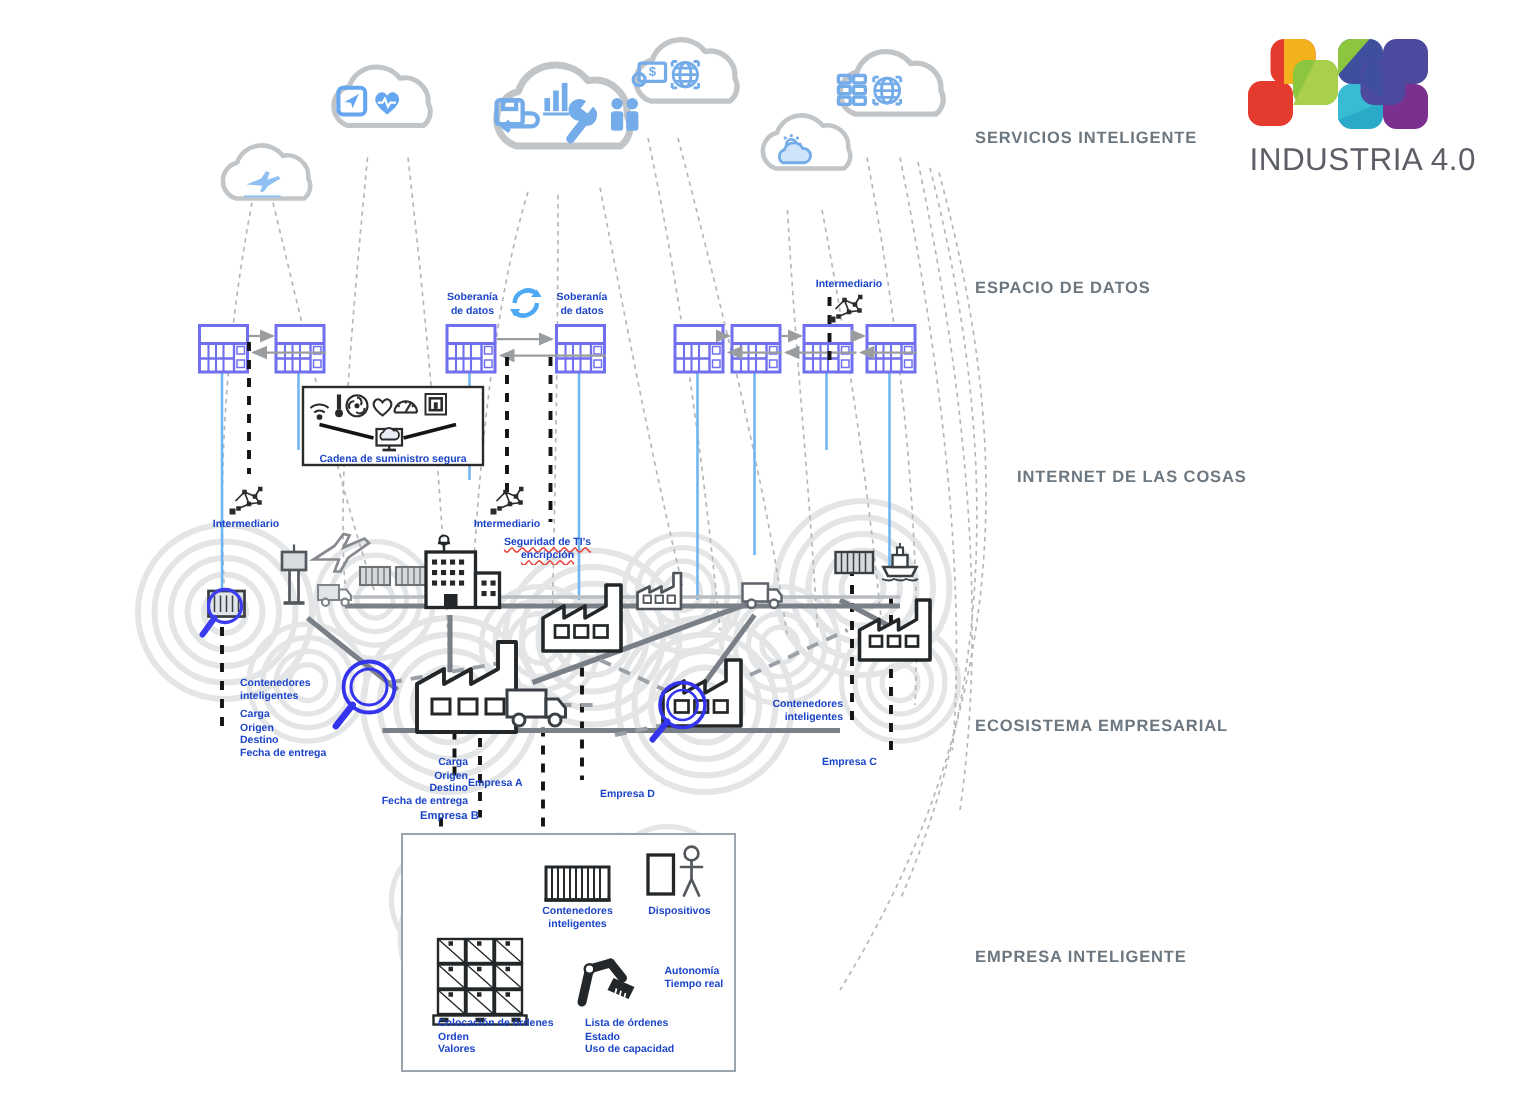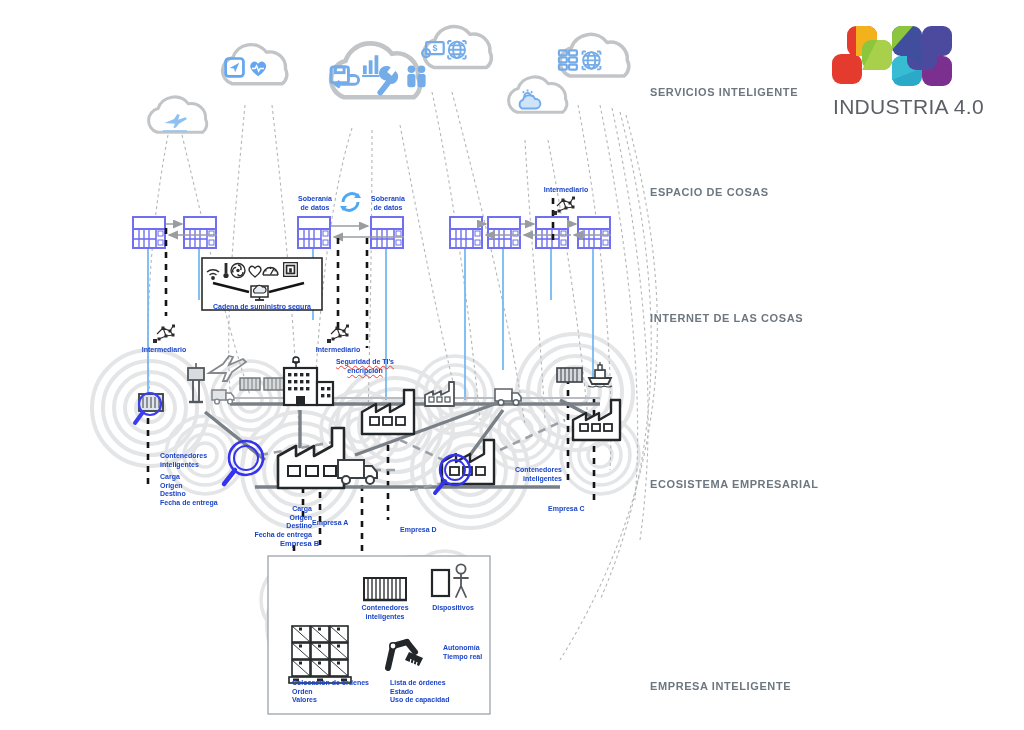--- a/index.html
+++ b/index.html
@@ -611,24 +611,24 @@
       <path d="M22,6 L30,16" stroke="#232729" stroke-width="6" stroke-linecap="round" fill="none"></path>
       <path d="M24,16 L38,22 L34,30 L20,24 z" fill="#232729"></path>
       <g stroke="#fff" stroke-width="1.2">
           <path d="M26,23 L25,27 M29,24.5 L28,28.5 M32,26 L31,30"></path>
         </g>
       <circle cx="8" cy="10" r="3.2" fill="#fff" stroke="#232729" stroke-width="1.6"></circle>
     </g>
   </svg>
 
   <div class="lbl" style="left:650px;top:86px;">SERVICIOS INTELIGENTE</div>
-  <div class="lbl" style="left:650px;top:186px;">ESPACIO DE COSAS</div>
-  <div class="lbl" style="left:650px;top:312px;">INTERNET DE LAS COSAS</div>
+  <div class="lbl" style="left:650px;top:186px;">ESPACIO DE DATOS</div>
+  <div class="lbl" style="left:678px;top:312px;">INTERNET DE LAS COSAS</div>
   <div class="lbl" style="left:650px;top:440px;margin-top:38px;">ECOSISTEMA EMPRESARIAL</div>
-  <div class="lbl" style="left:650px;top:632px;margin-top:48px;">EMPRESA INTELIGENTE</div>
+  <div class="lbl" style="left:650px;top:632px;">EMPRESA INTELIGENTE</div>
 
   <div class="blue c" style="left:285px;top:195px;width:60px;">
     <div>Soberanía</div>
     <div>de datos</div>
   </div>
   <div class="blue c" style="left:358px;top:195px;width:60px;">
     <div>Soberanía</div>
     <div>de datos</div>
   </div>
 

